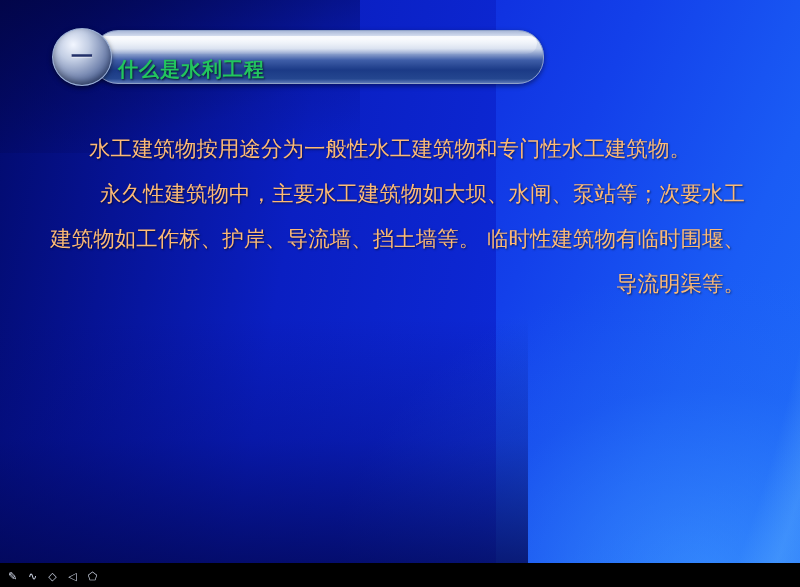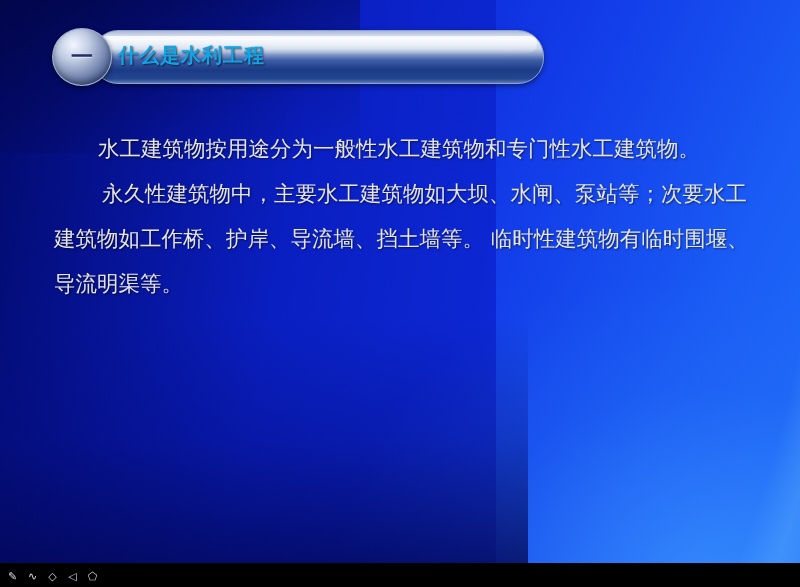--- a/index.html
+++ b/index.html
@@ -110,24 +110,24 @@
     left: 6px;
     top: 5px;
     right: 6px;
     height: 18px;
     border-radius: 14px 14px 20px 20px;
     background: linear-gradient(to bottom, rgba(255,255,255,0.85), rgba(255,255,255,0.05));
   }
   .title-text {
     position: absolute;
     left: 78px;
-    top: 14px;
+    top: 28px;
     font-size: 20px;
     font-weight: bold;
-    color: #0ea5e9;
+    color: #22c55e;
     letter-spacing: 1px;
     text-shadow: 1px 1px 2px rgba(0,0,0,0.65);
     white-space: nowrap;
   }
   .title-badge {
     position: absolute;
     left: 12px;
     top: 0px;
     width: 58px;
     height: 56px;
@@ -143,35 +143,35 @@
     align-items: center;
     justify-content: center;
     font-size: 22px;
     font-weight: bold;
     color: #22306a;
     text-shadow: 0 1px 1px rgba(255,255,255,0.6);
   }
   
   .body {
     position: absolute;
-    left: 54px;
+    left: 45px;
     top: 126px;
     width: 700px;
-    color: #e5e5e5;
+    color: #fdba74;
     font-family: "DejaVu Serif", "Liberation Serif", serif;
     font-size: 21.5px;
     line-height: 45px;
     text-shadow: 1px 1px 2px rgba(0,0,0,0.55);
   }
   .para {
     margin: 0 0 0 0;
     text-indent: 44px;
     white-space: normal;
   }
-  .para.p3 { text-indent: 48px; }
+  .para.p3 { text-indent: 48px; text-align: right; }
   
   .bottom-bar {
     position: absolute;
     left: 0;
     bottom: 0;
     width: 100%;
     height: 24px;
     background: #000000;
   }
   .tool-icons {

